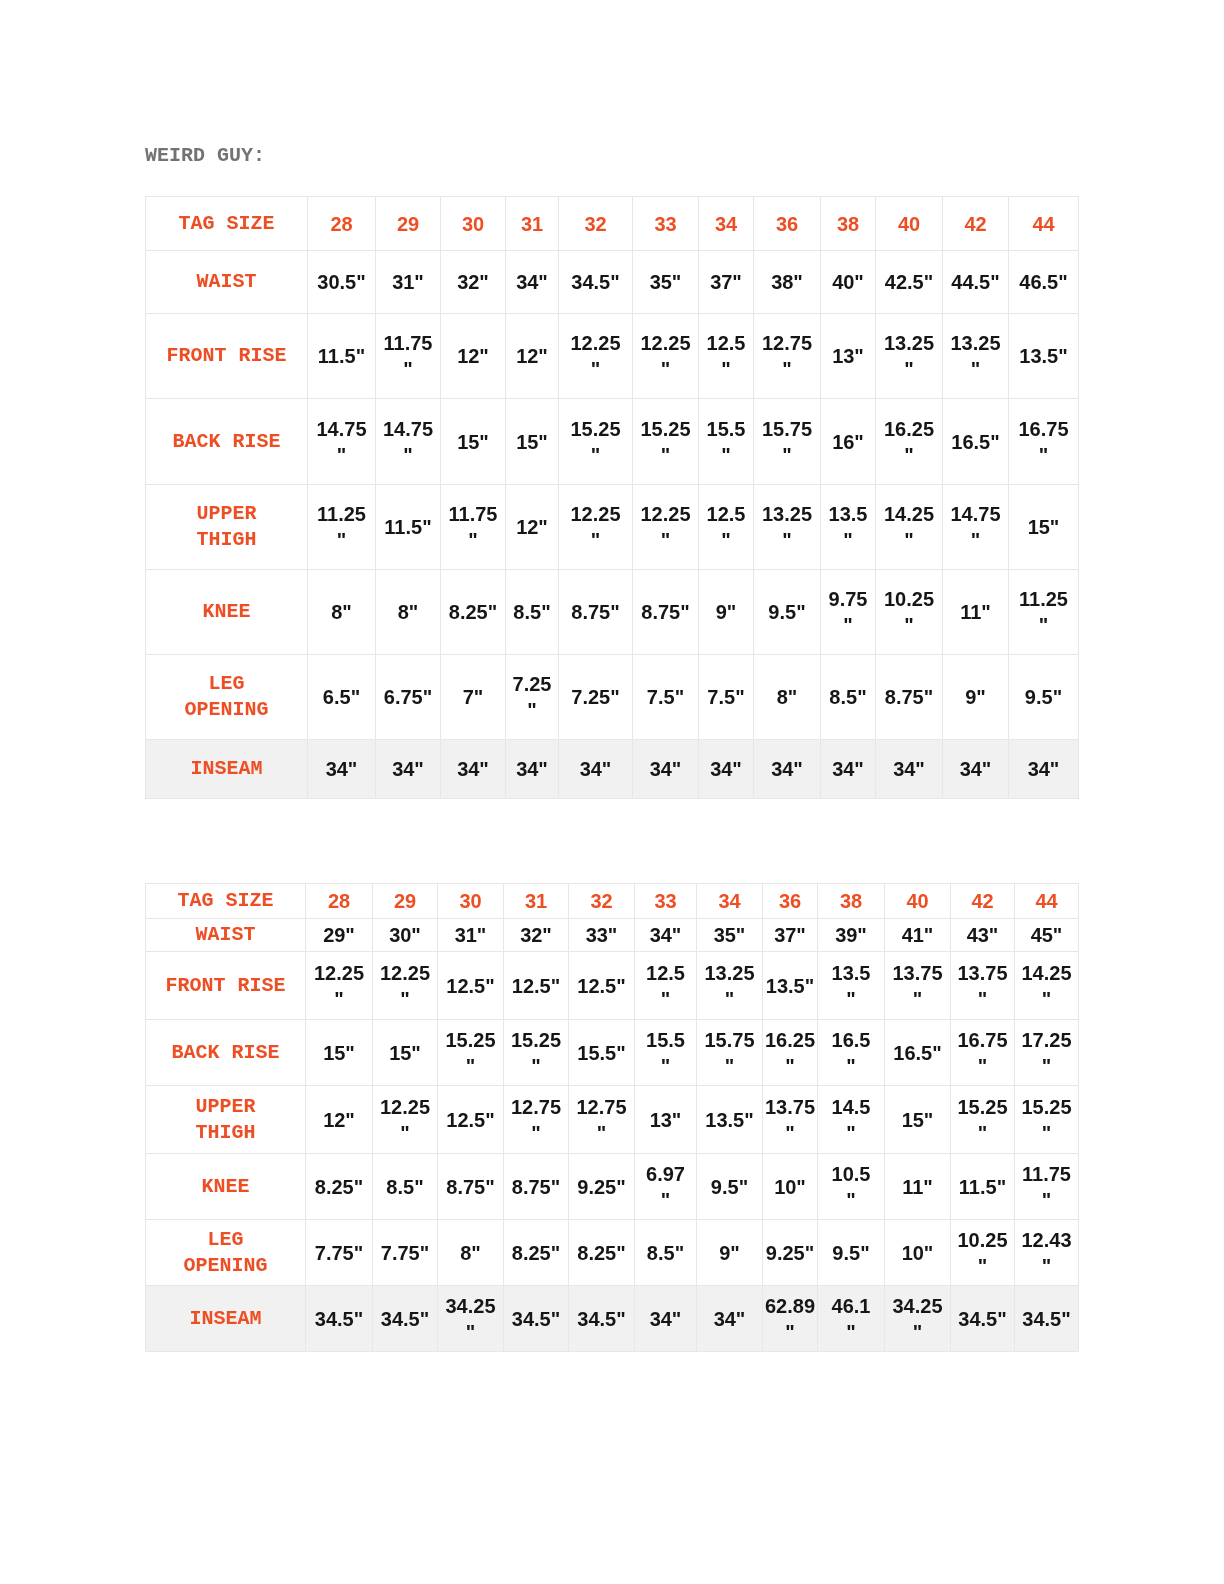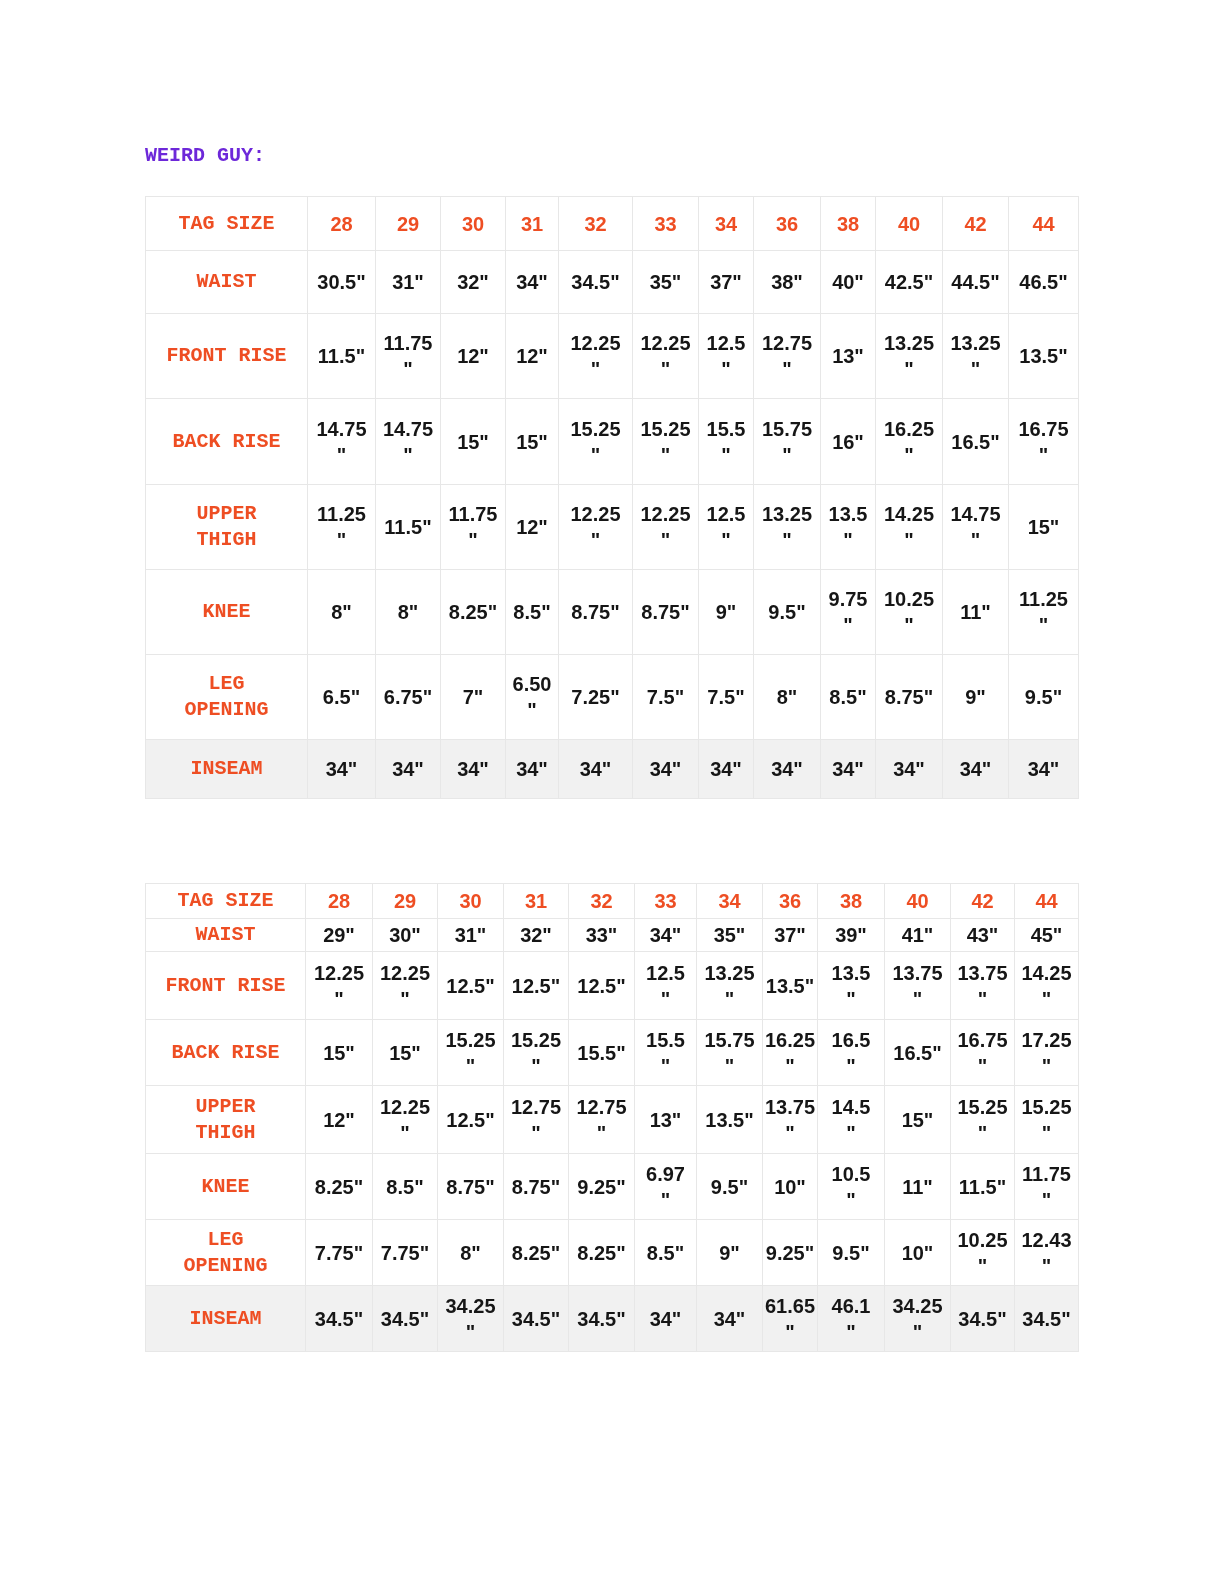--- a/index.html
+++ b/index.html
@@ -14,21 +14,21 @@
     overflow: hidden;
   }
   .page {
     box-sizing: border-box;
     padding: 146px 145px 0 145px;
   }
   .section-title {
     font-family: "Liberation Mono", "DejaVu Sans Mono", monospace;
     font-size: 20px;
     font-weight: bold;
-    color: #6d28d9;
+    color: #737373;
     letter-spacing: 0px;
     margin: 0 0 30px 0;
     line-height: 1;
   }
   .section + .section {
     margin-top: 84px;
   }
   .section + .section .section-title {
     margin-bottom: 46px;
   }
@@ -214,21 +214,21 @@
             <td class="value-cell">11"</td>
             <td class="value-cell">11.25
 "</td>
           </tr>
           <tr>
             <td class="row-label">LEG
 OPENING</td>
             <td class="value-cell">6.5"</td>
             <td class="value-cell">6.75"</td>
             <td class="value-cell">7"</td>
-            <td class="value-cell">6.50
+            <td class="value-cell">7.25
 "</td>
             <td class="value-cell">7.25"</td>
             <td class="value-cell">7.5"</td>
             <td class="value-cell">7.5"</td>
             <td class="value-cell">8"</td>
             <td class="value-cell">8.5"</td>
             <td class="value-cell">8.75"</td>
             <td class="value-cell">9"</td>
             <td class="value-cell">9.5"</td>
           </tr>
@@ -407,21 +407,21 @@
           <tr>
             <td class="row-label">INSEAM</td>
             <td class="value-cell">34.5"</td>
             <td class="value-cell">34.5"</td>
             <td class="value-cell">34.25
 "</td>
             <td class="value-cell">34.5"</td>
             <td class="value-cell">34.5"</td>
             <td class="value-cell">34"</td>
             <td class="value-cell">34"</td>
-            <td class="value-cell">61.65
+            <td class="value-cell">62.89
 "</td>
             <td class="value-cell">46.1
 "</td>
             <td class="value-cell">34.25
 "</td>
             <td class="value-cell">34.5"</td>
             <td class="value-cell">34.5"</td>
           </tr>
         </tbody>
       </table>

